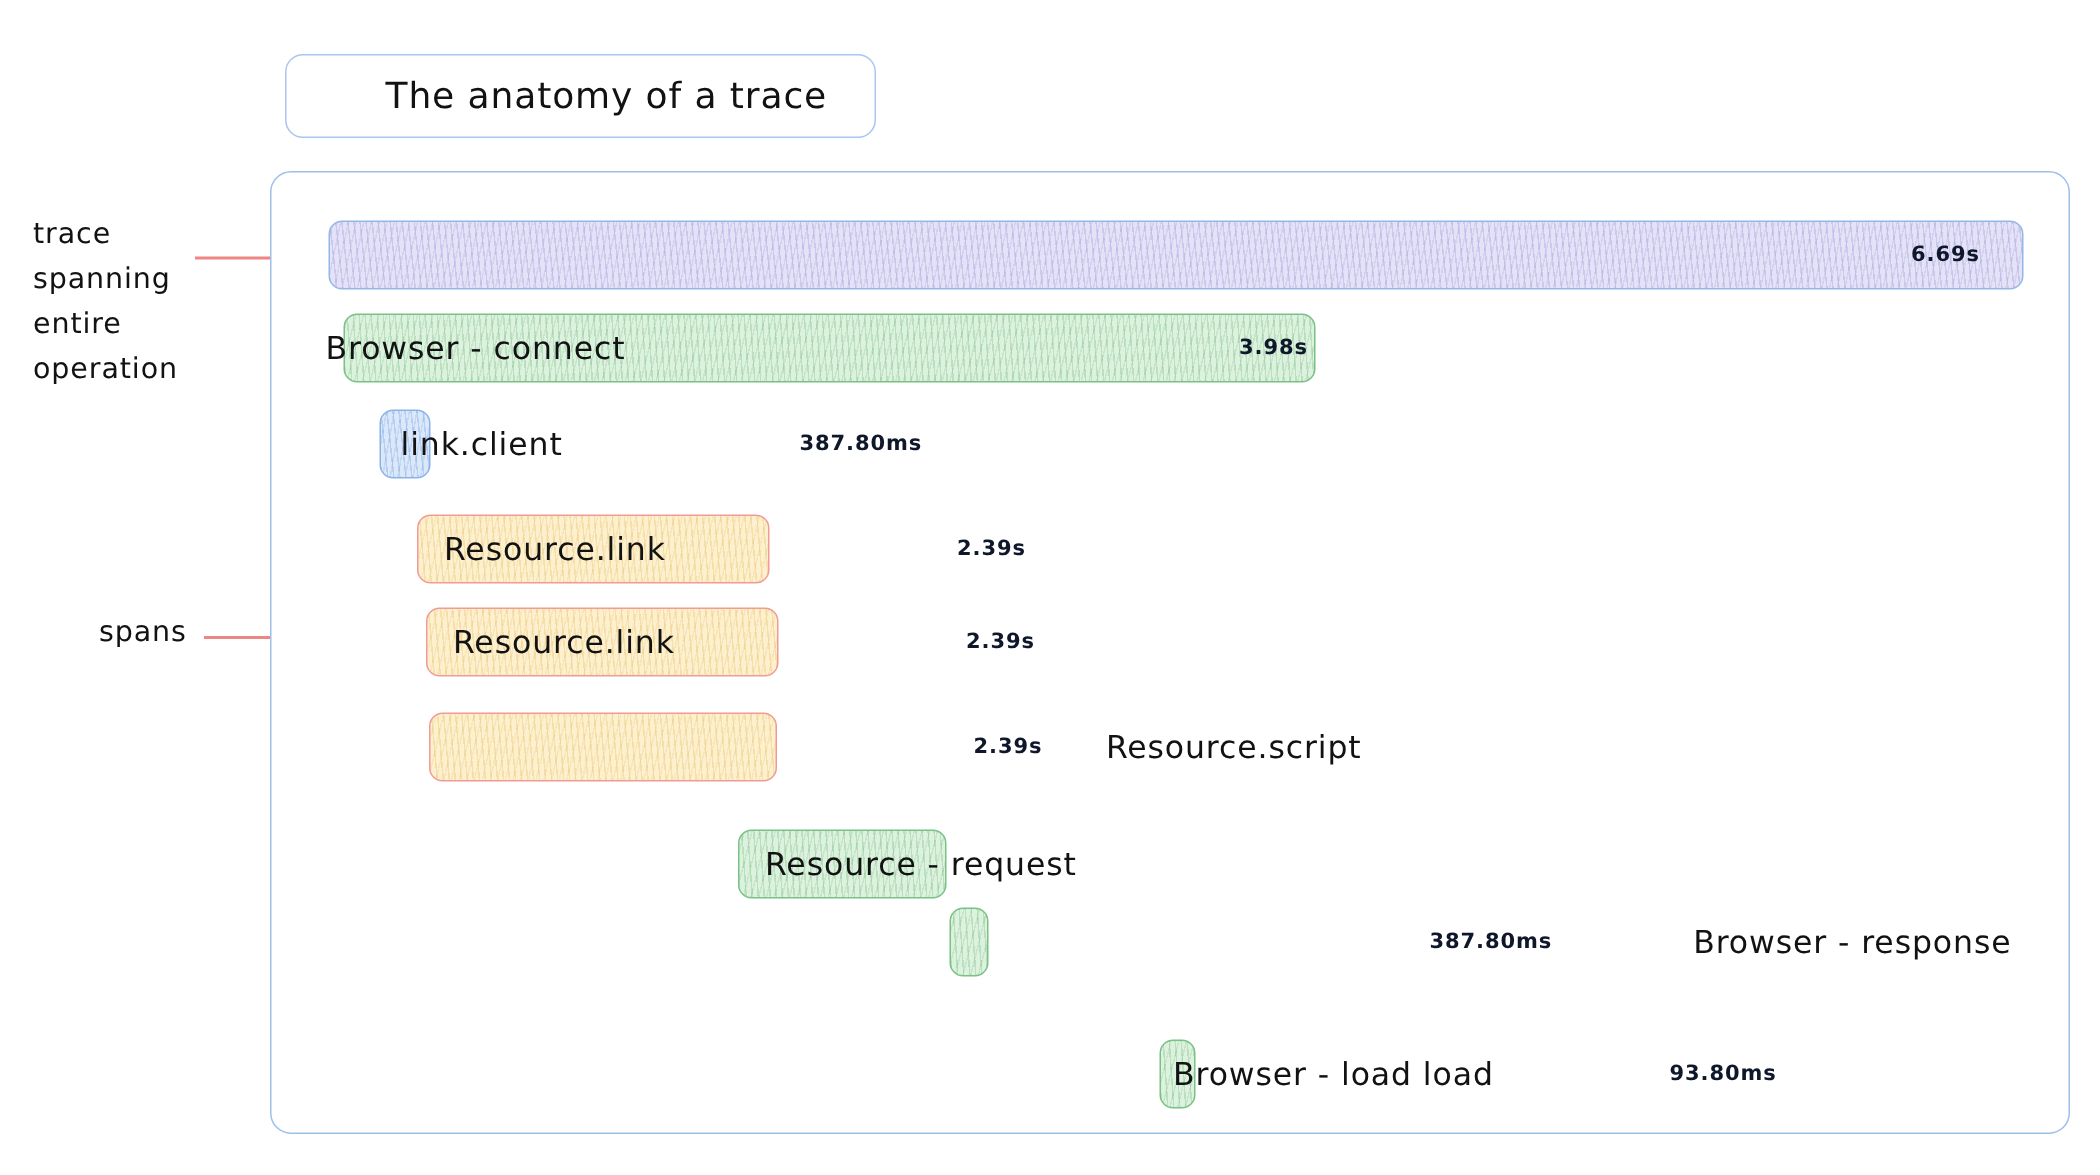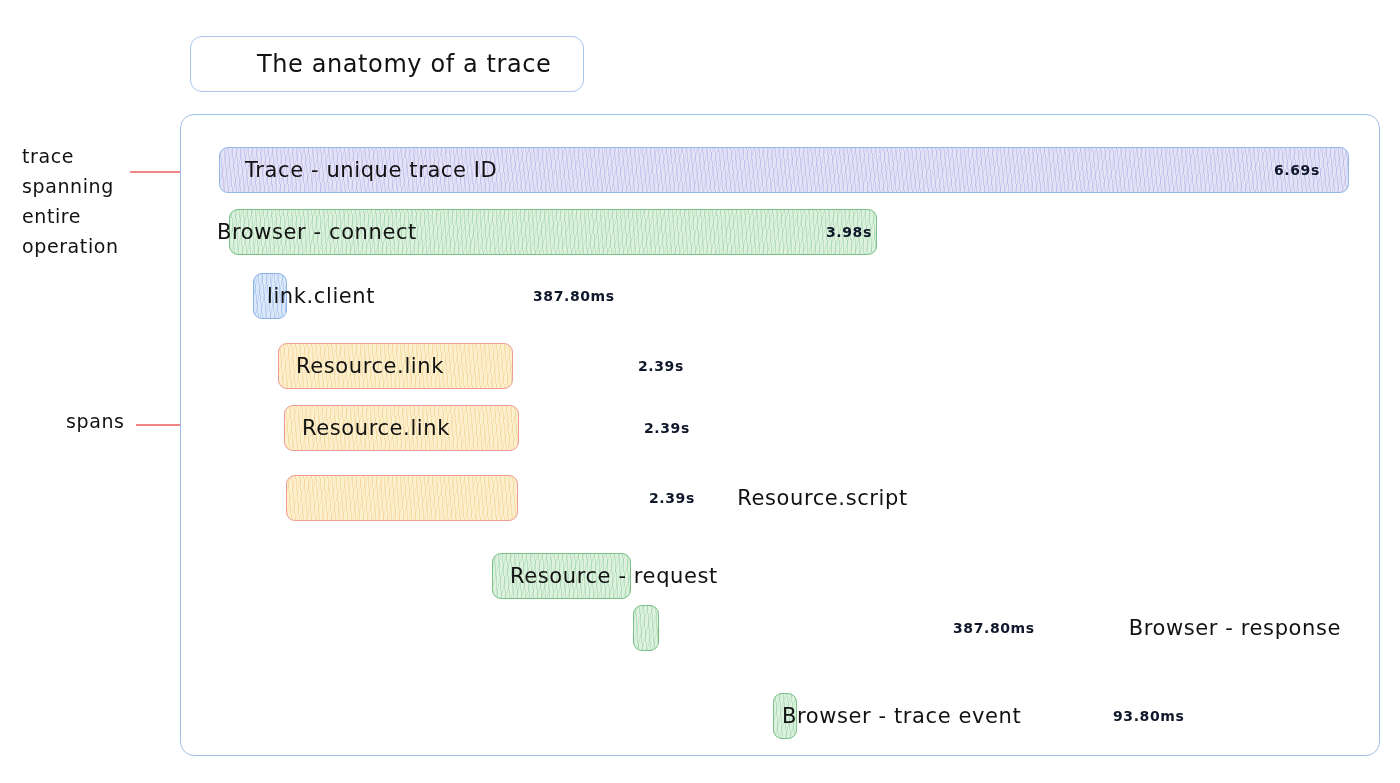--- a/index.html
+++ b/index.html
@@ -165,21 +165,20 @@
 <div id="bracket-trace" class="bracket"></div>
 
 <div id="annotation-spans-label" class="hand annotation-label">spans</div>
 <div id="leader-spans" class="leader-line"></div>
 <div id="bracket-spans" class="bracket"></div>
 
 <div id="trace-container">
   <div id="span-rows">
       <div class="span-row" style="left: 0px; top: 32px; width: 1160px;">
         <div class="span-bar fill-purple" style="left: 38px; width: 1130px;"></div>
-        <span class="hand span-label" style="margin-left: 64px;">Trace - unique trace ID</span>
         <span class="hand span-duration" style="position: absolute; left: 1093px;">6.69s</span>
       </div>
       <div class="span-row" style="left: 0px; top: 94px; width: 1160px;">
         <div class="span-bar fill-green" style="left: 48px; width: 648px;"></div>
         <span class="hand span-label" style="margin-left: 36px;">Browser - connect</span>
         <span class="hand span-duration" style="position: absolute; left: 645px;">3.98s</span>
       </div>
       <div class="span-row" style="left: 0px; top: 158px; width: 1160px;">
         <div class="span-bar fill-blue" style="left: 72px; width: 34px;"></div>
         <span class="hand span-label" style="margin-left: 86px;">link.client</span>
@@ -204,17 +203,17 @@
         <div class="span-bar fill-green" style="left: 311px; width: 139px;"></div>
         <span class="hand span-label" style="margin-left: 329px;">Resource - request</span>
       </div>
       <div class="span-row" style="left: 0px; top: 490px; width: 1160px; justify-content: flex-end;">
         <div class="span-bar fill-green" style="left: 452px; width: 26px;"></div>
         <span class="hand span-label" style="margin-left: 461px;">Browser - response</span>
         <span class="hand span-duration" style="position: absolute; left: 772px;">387.80ms</span>
       </div>
       <div class="span-row" style="left: 0px; top: 578px; width: 1160px;">
         <div class="span-bar fill-green" style="left: 592px; width: 24px;"></div>
-        <span class="hand span-label" style="margin-left: 601px;">Browser - trace event</span>
+        <span class="hand span-label" style="margin-left: 601px;">Browser - load load</span>
         <span class="hand span-duration" style="position: absolute; left: 932px;">93.80ms</span>
       </div>
     </div>
 </div>
 
 </body></html>

